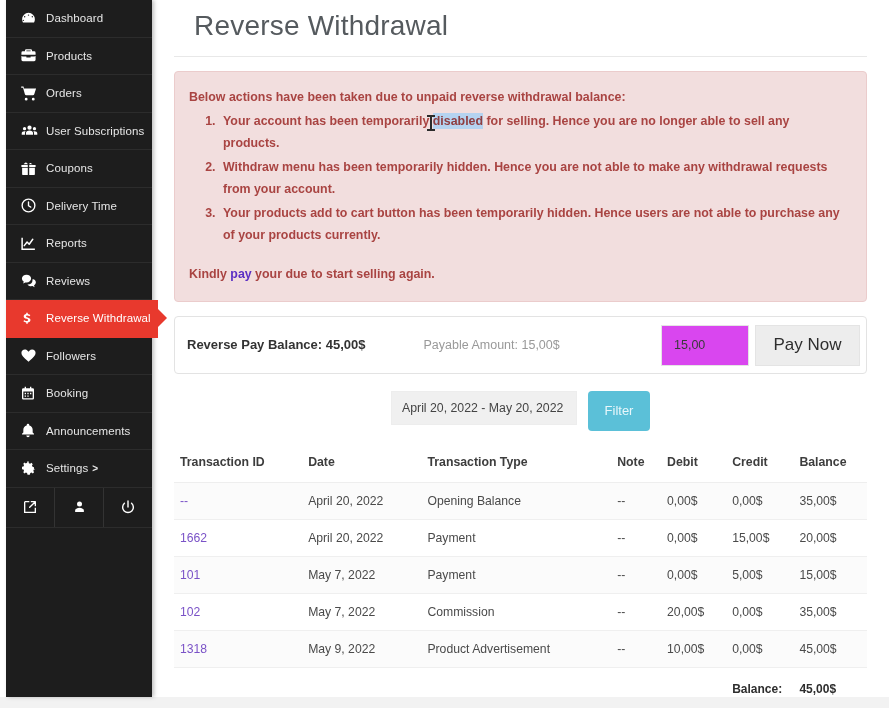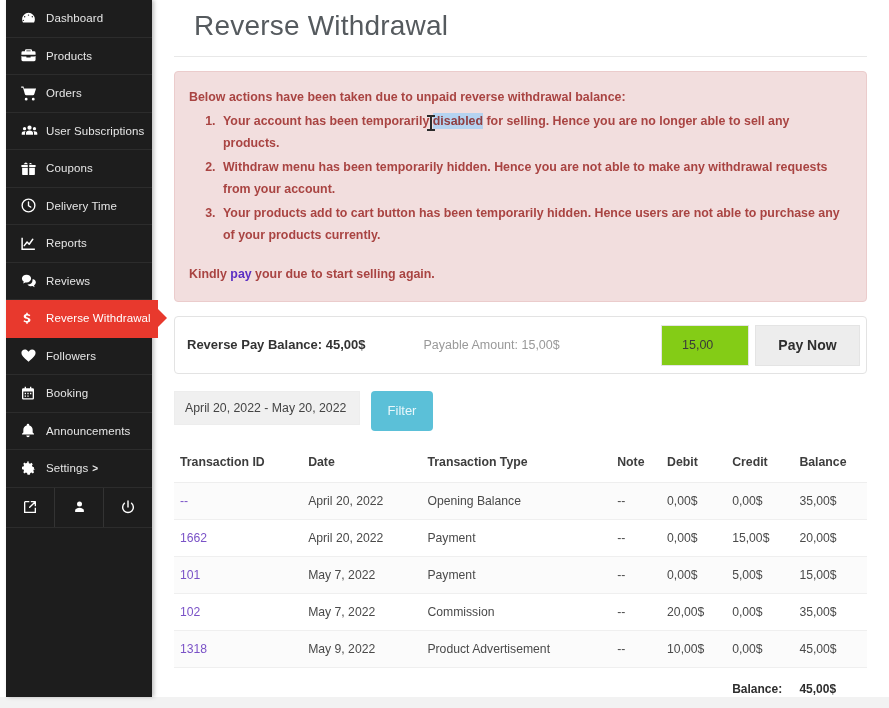--- a/index.html
+++ b/index.html
@@ -120,36 +120,36 @@
     display: flex; align-items: center;
     background: #fff;
     padding: 0 12px 0 12px;
     position: relative;
   }
   #bal-left { font-size: 13px; font-weight: bold; color:#333; }
   #bal-mid  { font-size: 12.5px; color:#999; margin-left: 58px; }
   #pay-input {
     position:absolute; right: 117px; top: 8px;
     width: 88px; height: 41px;
-    background:#84cc16; border:1px solid #e4e4e4;
-    display:flex; align-items:center; padding-left:20px;
+    background:#d946ef; border:1px solid #e4e4e4;
+    display:flex; align-items:center; padding-left:12px;
     font-size:12.5px; color:#3a3a3a;
     cursor:text;
   }
   #pay-btn {
     position:absolute; right: 6px; top: 8px;
     width: 105px; height: 41px;
     background:#ededed; border:1px solid #e4e4e4;
     display:flex; align-items:center; justify-content:center;
-    font-size:14px; font-weight:bold; color:#2e2e2e;
+    font-size:17px; font-weight:normal; color:#2e2e2e;
     cursor:pointer;
   }
 
   
-  #filter-row { margin-top: 17px; display:flex; align-items:flex-start; }
+  #filter-row { margin-top: 17px; display:flex; align-items:flex-start;justify-content:center; }
   #daterange {
     width: 186px; height: 34px;
     background:#f0f0f0; border:1px solid #ededed;
     display:flex; align-items:center; padding-left:10px;
     font-size:12.3px; color:#444; cursor:pointer;
   }
   #filter-btn {
     margin-left: 11px;
     width: 62px; height: 40px;
     background:#5bc0d8; border-radius:4px;

